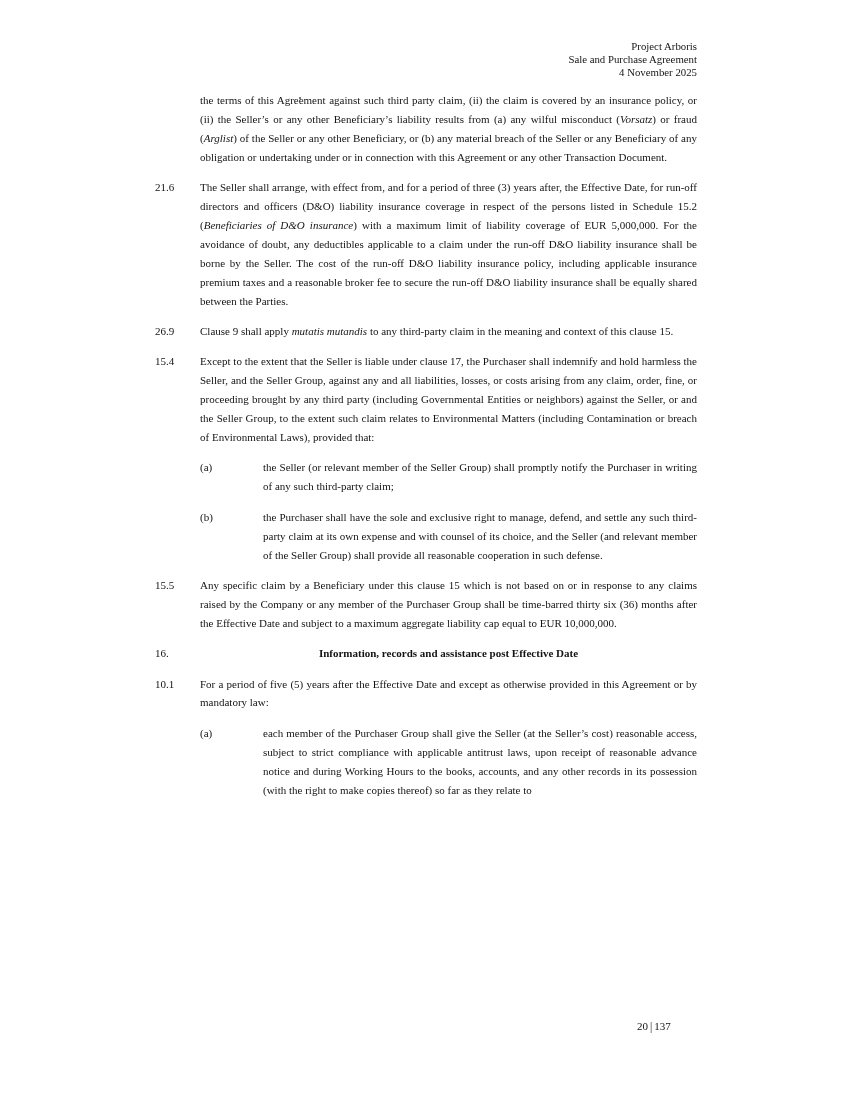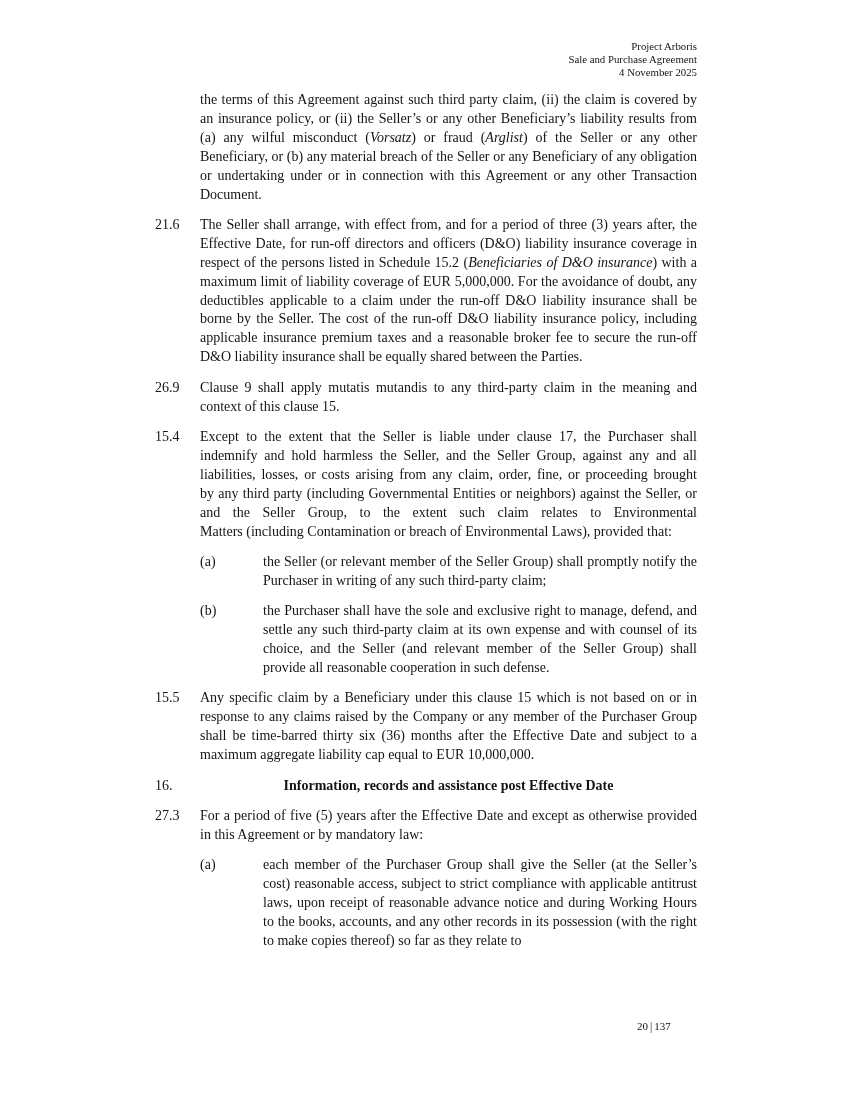--- a/index.html
+++ b/index.html
@@ -19,21 +19,21 @@
     text-align: right;
     font-size: 10.8px;
     line-height: 12.9px;
     white-space: nowrap;
   }
   .doc-body {
     position: absolute;
     top: 91px;
     left: 155px;
     width: 542px;
-    font-size: 14px;
+    font-size: 11px;
     line-height: 18.9px;
   }
   .para { display: flex; margin: 0 0 11.5px 0; }
   .para:last-child { margin-bottom: 0; }
   .para .num { width: 45px; flex: none; }
   .para .text { flex: 1; text-align: justify; }
   .para.subclause { padding-left: 45px; }
   .para.subclause .num { width: 63px; flex: none; }
   .para.heading .text { font-weight: bold; text-align: center; }
   .stray-dot {
@@ -76,21 +76,21 @@
       <div class="para clause">
         <div class="num"></div>
         <div class="text"><span>the terms of this Agreement against such third party claim, (ii) the claim is covered by an insurance policy, or (ii) the Seller’s or any other Beneficiary’s liability results from (a) any wilful misconduct (</span><span style="font-style: italic;">Vorsatz</span><span>) or fraud (</span><span style="font-style: italic;">Arglist</span><span>) of the Seller or any other Beneficiary, or (b) any material breach of the Seller or any Beneficiary of any obligation or undertaking under or in connection with this Agreement or any other Transaction Document.</span></div>
       </div>
       <div class="para clause">
         <div class="num">21.6</div>
         <div class="text"><span>The Seller shall arrange, with effect from, and for a period of three (3) years after, the Effective Date, for run-off directors and officers (D&amp;O) liability insurance coverage in respect of the persons listed in Schedule&nbsp;15.2 (</span><span style="font-style: italic;">Beneficiaries of D&amp;O insurance</span><span>) with a maximum limit of liability coverage of EUR&nbsp;5,000,000. For the avoidance of doubt, any deductibles applicable to a claim under the run-off D&amp;O liability insurance shall be borne by the Seller. The cost of the run-off D&amp;O liability insurance policy, including applicable insurance premium taxes and a reasonable broker fee to secure the run-off D&amp;O liability insurance shall be equally shared between the Parties.</span></div>
       </div>
       <div class="para clause">
         <div class="num">26.9</div>
-        <div class="text"><span>Clause 9 shall apply </span><span style="">mutatis mutandis</span><span> to any third-party claim in the meaning and context of this clause 15.</span></div>
+        <div class="text"><span>Clause 9 shall apply </span><span style="font-style: italic;">mutatis mutandis</span><span> to any third-party claim in the meaning and context of this clause 15.</span></div>
       </div>
       <div class="para clause">
         <div class="num">15.4</div>
         <div class="text"><span>Except to the extent that the Seller is liable under clause 17, the Purchaser shall indemnify and hold harmless the Seller, and the Seller Group, against any and all liabilities, losses, or costs arising from any claim, order, fine, or proceeding brought by&nbsp;any third party&nbsp;(including Governmental Entities or neighbors) against the Seller, or and the Seller Group, to the extent such claim relates to&nbsp;Environmental Matters&nbsp;(including Contamination or breach of Environmental Laws), provided that:</span></div>
       </div>
       <div class="para subclause">
         <div class="num">(a)</div>
         <div class="text"><span>the Seller (or relevant member of the Seller Group) shall promptly notify the Purchaser in writing of any such third-party claim;</span></div>
       </div>
       <div class="para subclause">
@@ -99,21 +99,21 @@
       </div>
       <div class="para clause">
         <div class="num">15.5</div>
         <div class="text"><span>Any specific claim by a Beneficiary under this clause 15 which is not based on or in response to any claims raised by the Company or any member of the Purchaser Group shall be time-barred thirty six (36) months after the Effective Date and subject to a maximum aggregate liability cap equal to EUR&nbsp;10,000,000.</span></div>
       </div>
       <div class="para heading">
         <div class="num">16.</div>
         <div class="text"><span style="font-weight: bold;">Information, records and assistance post Effective Date</span></div>
       </div>
       <div class="para clause">
-        <div class="num">27.3</div>
+        <div class="num">10.1</div>
         <div class="text"><span>For a period of five (5) years after the Effective Date and except as otherwise provided in this Agreement or by mandatory law:</span></div>
       </div>
       <div class="para subclause">
         <div class="num">(a)</div>
         <div class="text"><span>each member of the Purchaser Group shall give the Seller (at the Seller’s cost) reasonable access, subject to strict compliance with applicable antitrust laws, upon receipt of reasonable advance notice and during Working Hours to the books, accounts, and any other records in its possession (with the right to make copies thereof) so far as they relate to</span></div>
       </div>
     </main>
 
   <div class="doc-footer">
     <span>20</span><span class="sep">|</span><span>137</span>

